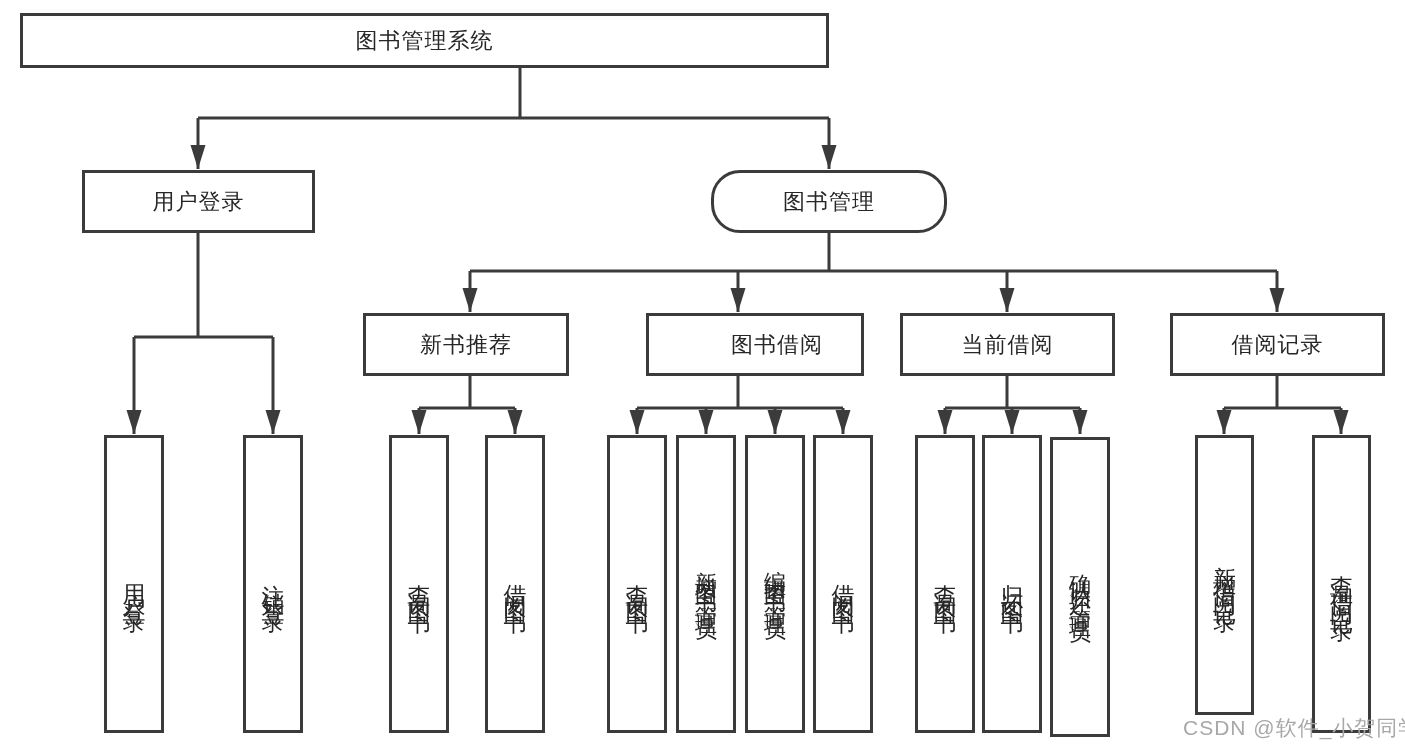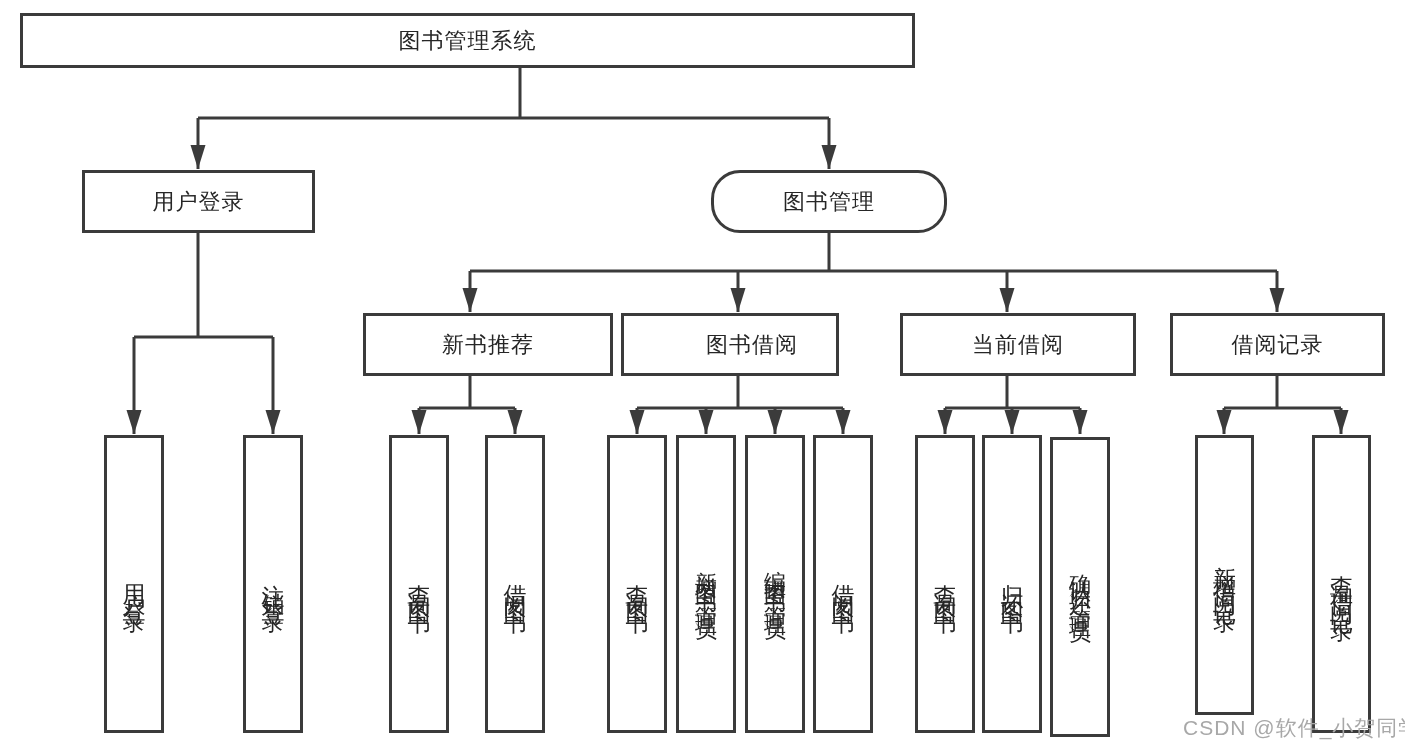--- a/index.html
+++ b/index.html
@@ -109,28 +109,28 @@
     <line class="arrowline" x1="843" y1="408" x2="843" y2="434" marker-end="url(#arrowhead)"></line>
 
     <line class="arrowline" x1="945" y1="408" x2="945" y2="434" marker-end="url(#arrowhead)"></line>
     <line class="arrowline" x1="1012" y1="408" x2="1012" y2="434" marker-end="url(#arrowhead)"></line>
     <line class="arrowline" x1="1080" y1="408" x2="1080" y2="434" marker-end="url(#arrowhead)"></line>
 
     <line class="arrowline" x1="1224" y1="408" x2="1224" y2="434" marker-end="url(#arrowhead)"></line>
     <line class="arrowline" x1="1341" y1="408" x2="1341" y2="434" marker-end="url(#arrowhead)"></line>
   </svg>
 
-  <div class="node h-node" style="left:20px; top:13px; width:895px; height:55px;">图书管理系统</div>
+  <div class="node h-node" style="left:20px; top:13px; width:809px; height:55px;">图书管理系统</div>
 
   <div class="node h-node" style="left:82px; top:170px; width:233px; height:63px;">用户登录</div>
   <div class="node h-node" style="left:711px; top:170px; width:236px; height:63px;border-radius:29px;">图书管理</div>
 
-  <div class="node h-node" style="left:363px; top:313px; width:250px; height:63px;">新书推荐</div>
-  <div class="node h-node" style="left:621px; top:313px; width:218px; height:63px;padding-left:44px;">图书借阅</div>
-  <div class="node h-node" style="left:900px; top:313px; width:236px; height:63px;">当前借阅</div>
+  <div class="node h-node" style="left:363px; top:313px; width:206px; height:63px;">新书推荐</div>
+  <div class="node h-node" style="left:646px; top:313px; width:218px; height:63px;padding-left:44px;">图书借阅</div>
+  <div class="node h-node" style="left:900px; top:313px; width:215px; height:63px;">当前借阅</div>
   <div class="node h-node" style="left:1170px; top:313px; width:215px; height:63px;">借阅记录</div>
 
   <div class="node v-node" style="left:104px; top:435px; width:60px; height:298px;">
     <span>用户登录</span>
   </div>
   <div class="node v-node" style="left:243px; top:435px; width:60px; height:298px;">
     <span>注销登录</span>
   </div>
 
   <div class="node v-node" style="left:389px; top:435px; width:60px; height:298px;">

